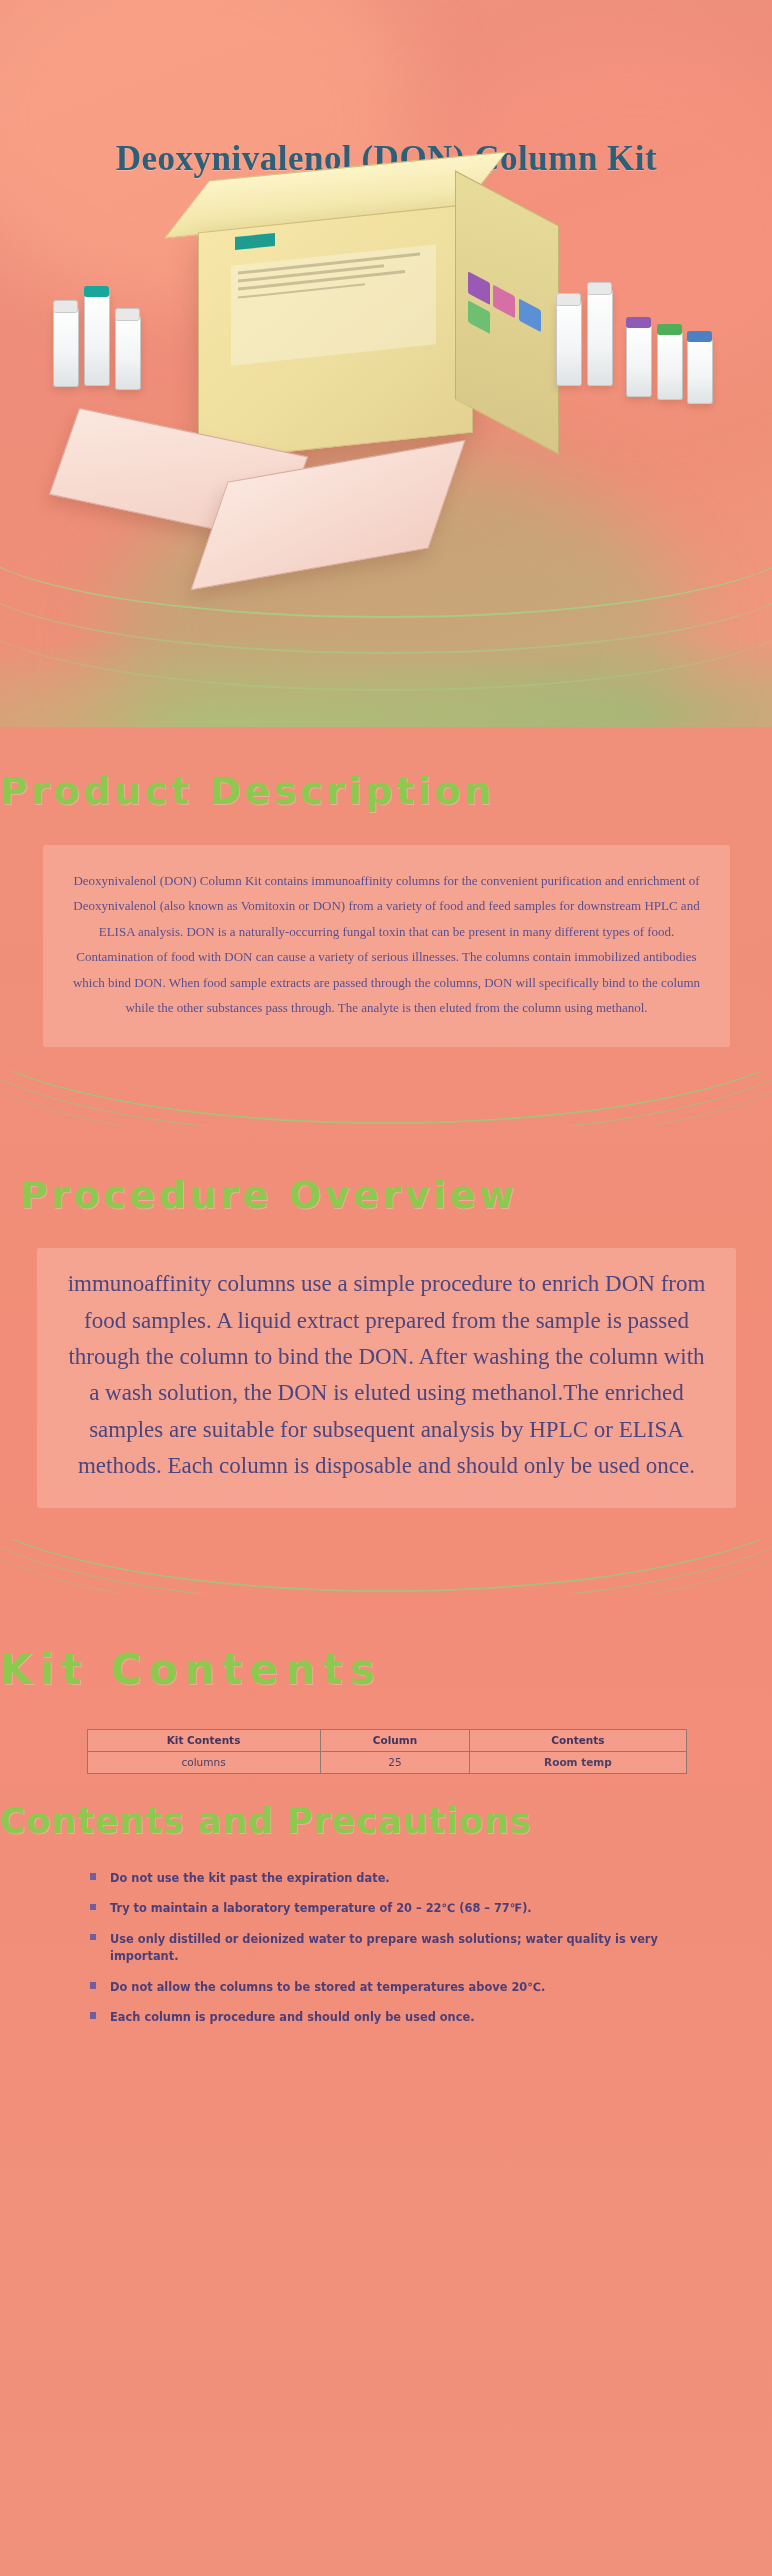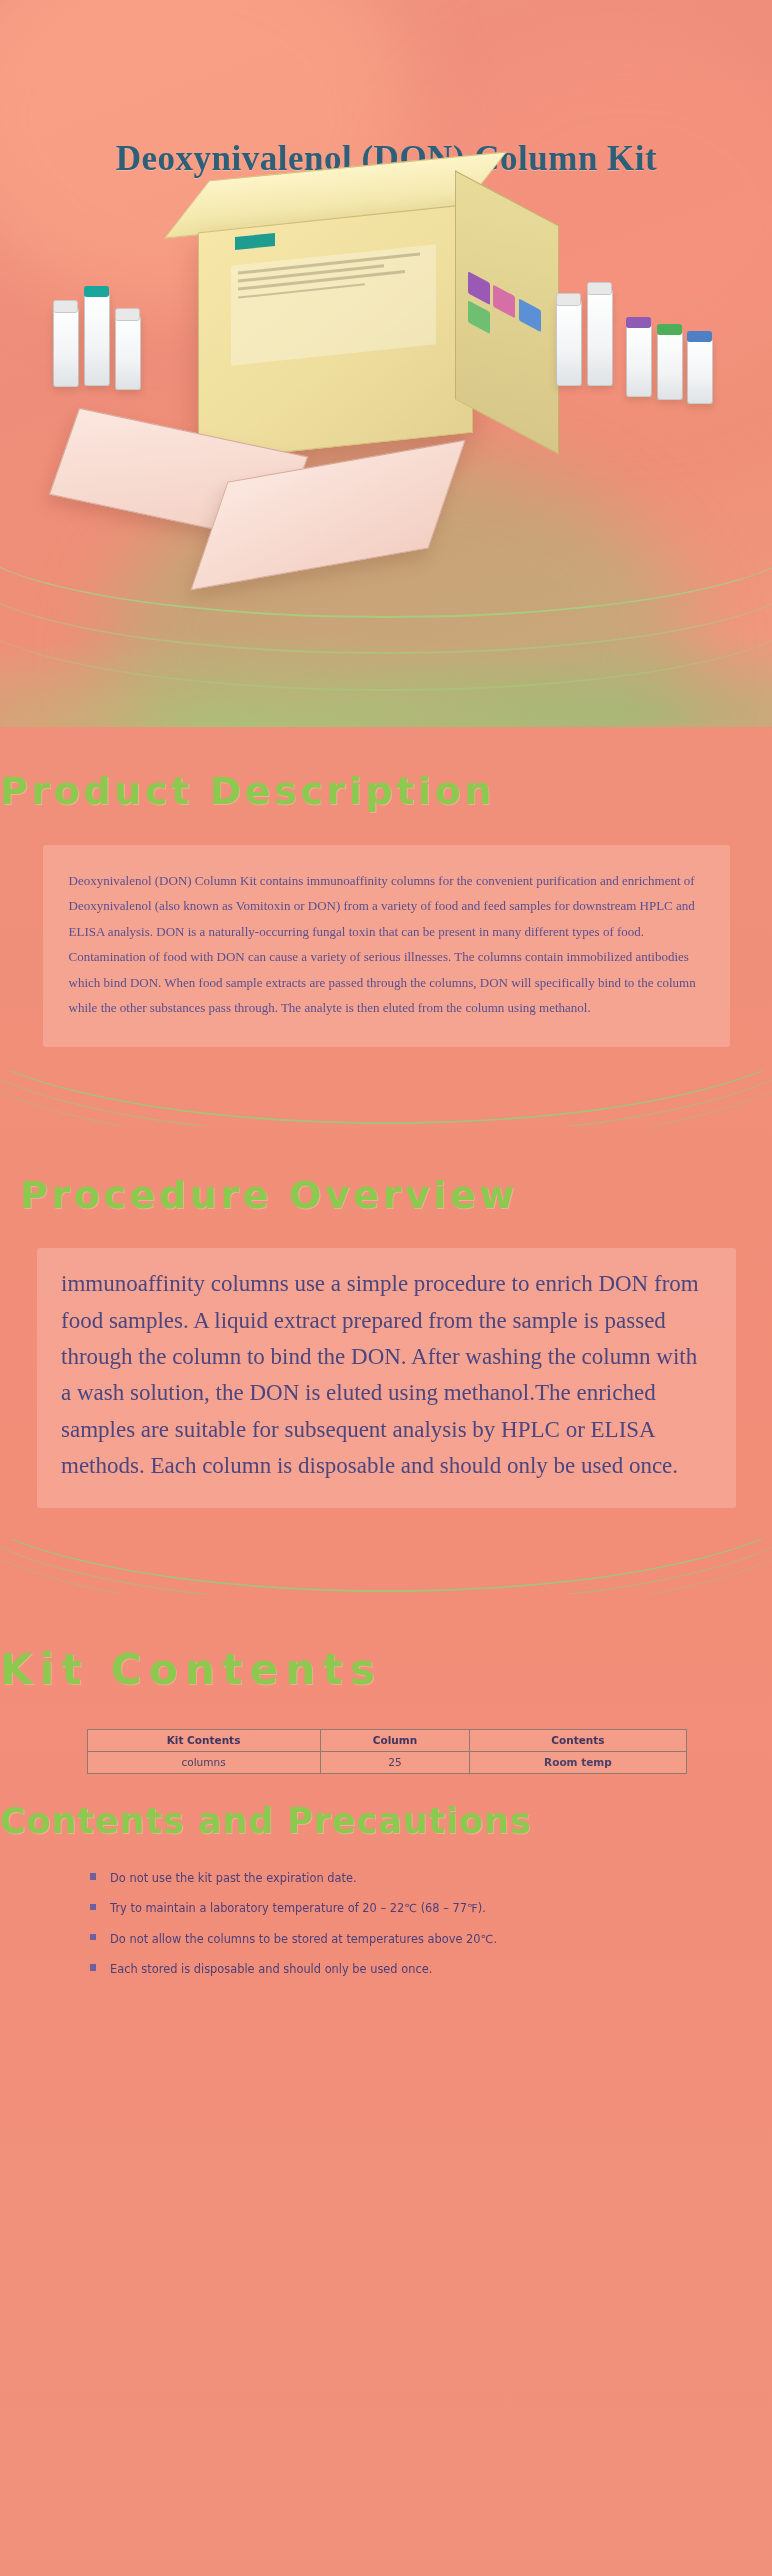--- a/index.html
+++ b/index.html
@@ -223,20 +223,21 @@
   }
   .h-desc { font-size: 38px; margin-top: 42px; }
   .h-proc { font-size: 38px; margin-top: 47px; margin-left: 20px; }
   .h-kit  { font-size: 42px; margin-top: 51px; letter-spacing: 7.3px; }
   .h-warn { font-size: 35px; margin-top: 27px; letter-spacing: 0.9px; }
 
   .panel {
     margin: 20px auto 0;
     background: rgba(247, 172, 155, 0.72);
     border-radius: 2.7px;
+    text-align: center;
   }
   .panel-desc {
     width: 636px;
     padding: 23.6px 25.5px 27px;
   }
   .panel-desc p {
     margin: 0;
     font-family: "Liberation Serif", serif;
     font-size: 13px;
     line-height: 1.95;
@@ -290,20 +291,21 @@
   .kit-table th { font-weight: bold; }
   .kit-table td { font-weight: normal; color: #4a4068; }
   .kit-table td.storage { font-weight: bold; }
 
   
   .warn-list {
     width: 600px;
     margin: 18px auto 0;
     list-style: none;
     padding: 0;
+    font-weight: bold;
   }
   .warn-list li {
     position: relative;
     padding-left: 23.6px;
     margin-bottom: 12.7px;
     font-family: "DejaVu Sans", sans-serif;
     font-size: 11.4px;
     line-height: 1.55;
     color: #4b3f7a;
   }
@@ -420,19 +422,20 @@
         <td>25</td>
         <td class="storage">Room temp</td>
       </tr>
     </tbody>
   </table>
 
   <h2 class="section-heading h-warn">Contents and Precautions</h2>
   <ul class="warn-list">
     <li><span class="bullet"></span><span>Do not use the kit past the expiration date.</span></li>
     <li><span class="bullet"></span><span>Try to maintain a laboratory temperature of 20 – 22℃ (68 – 77℉).</span></li>
+    <li><span class="bullet"></span><span>Use only distilled or deionized water to prepare wash solutions; water quality is very important.</span></li>
     <li><span class="bullet"></span><span>Do not allow the columns to be stored at temperatures above 20℃.</span></li>
-    <li><span class="bullet"></span><span>Each stored is disposable and should only be used once.</span></li>
+    <li><span class="bullet"></span><span>Each column is procedure and should only be used once.</span></li>
   </ul>
 
   <div class="bottom-space"></div>
 </div>
 
 
 </body></html>

